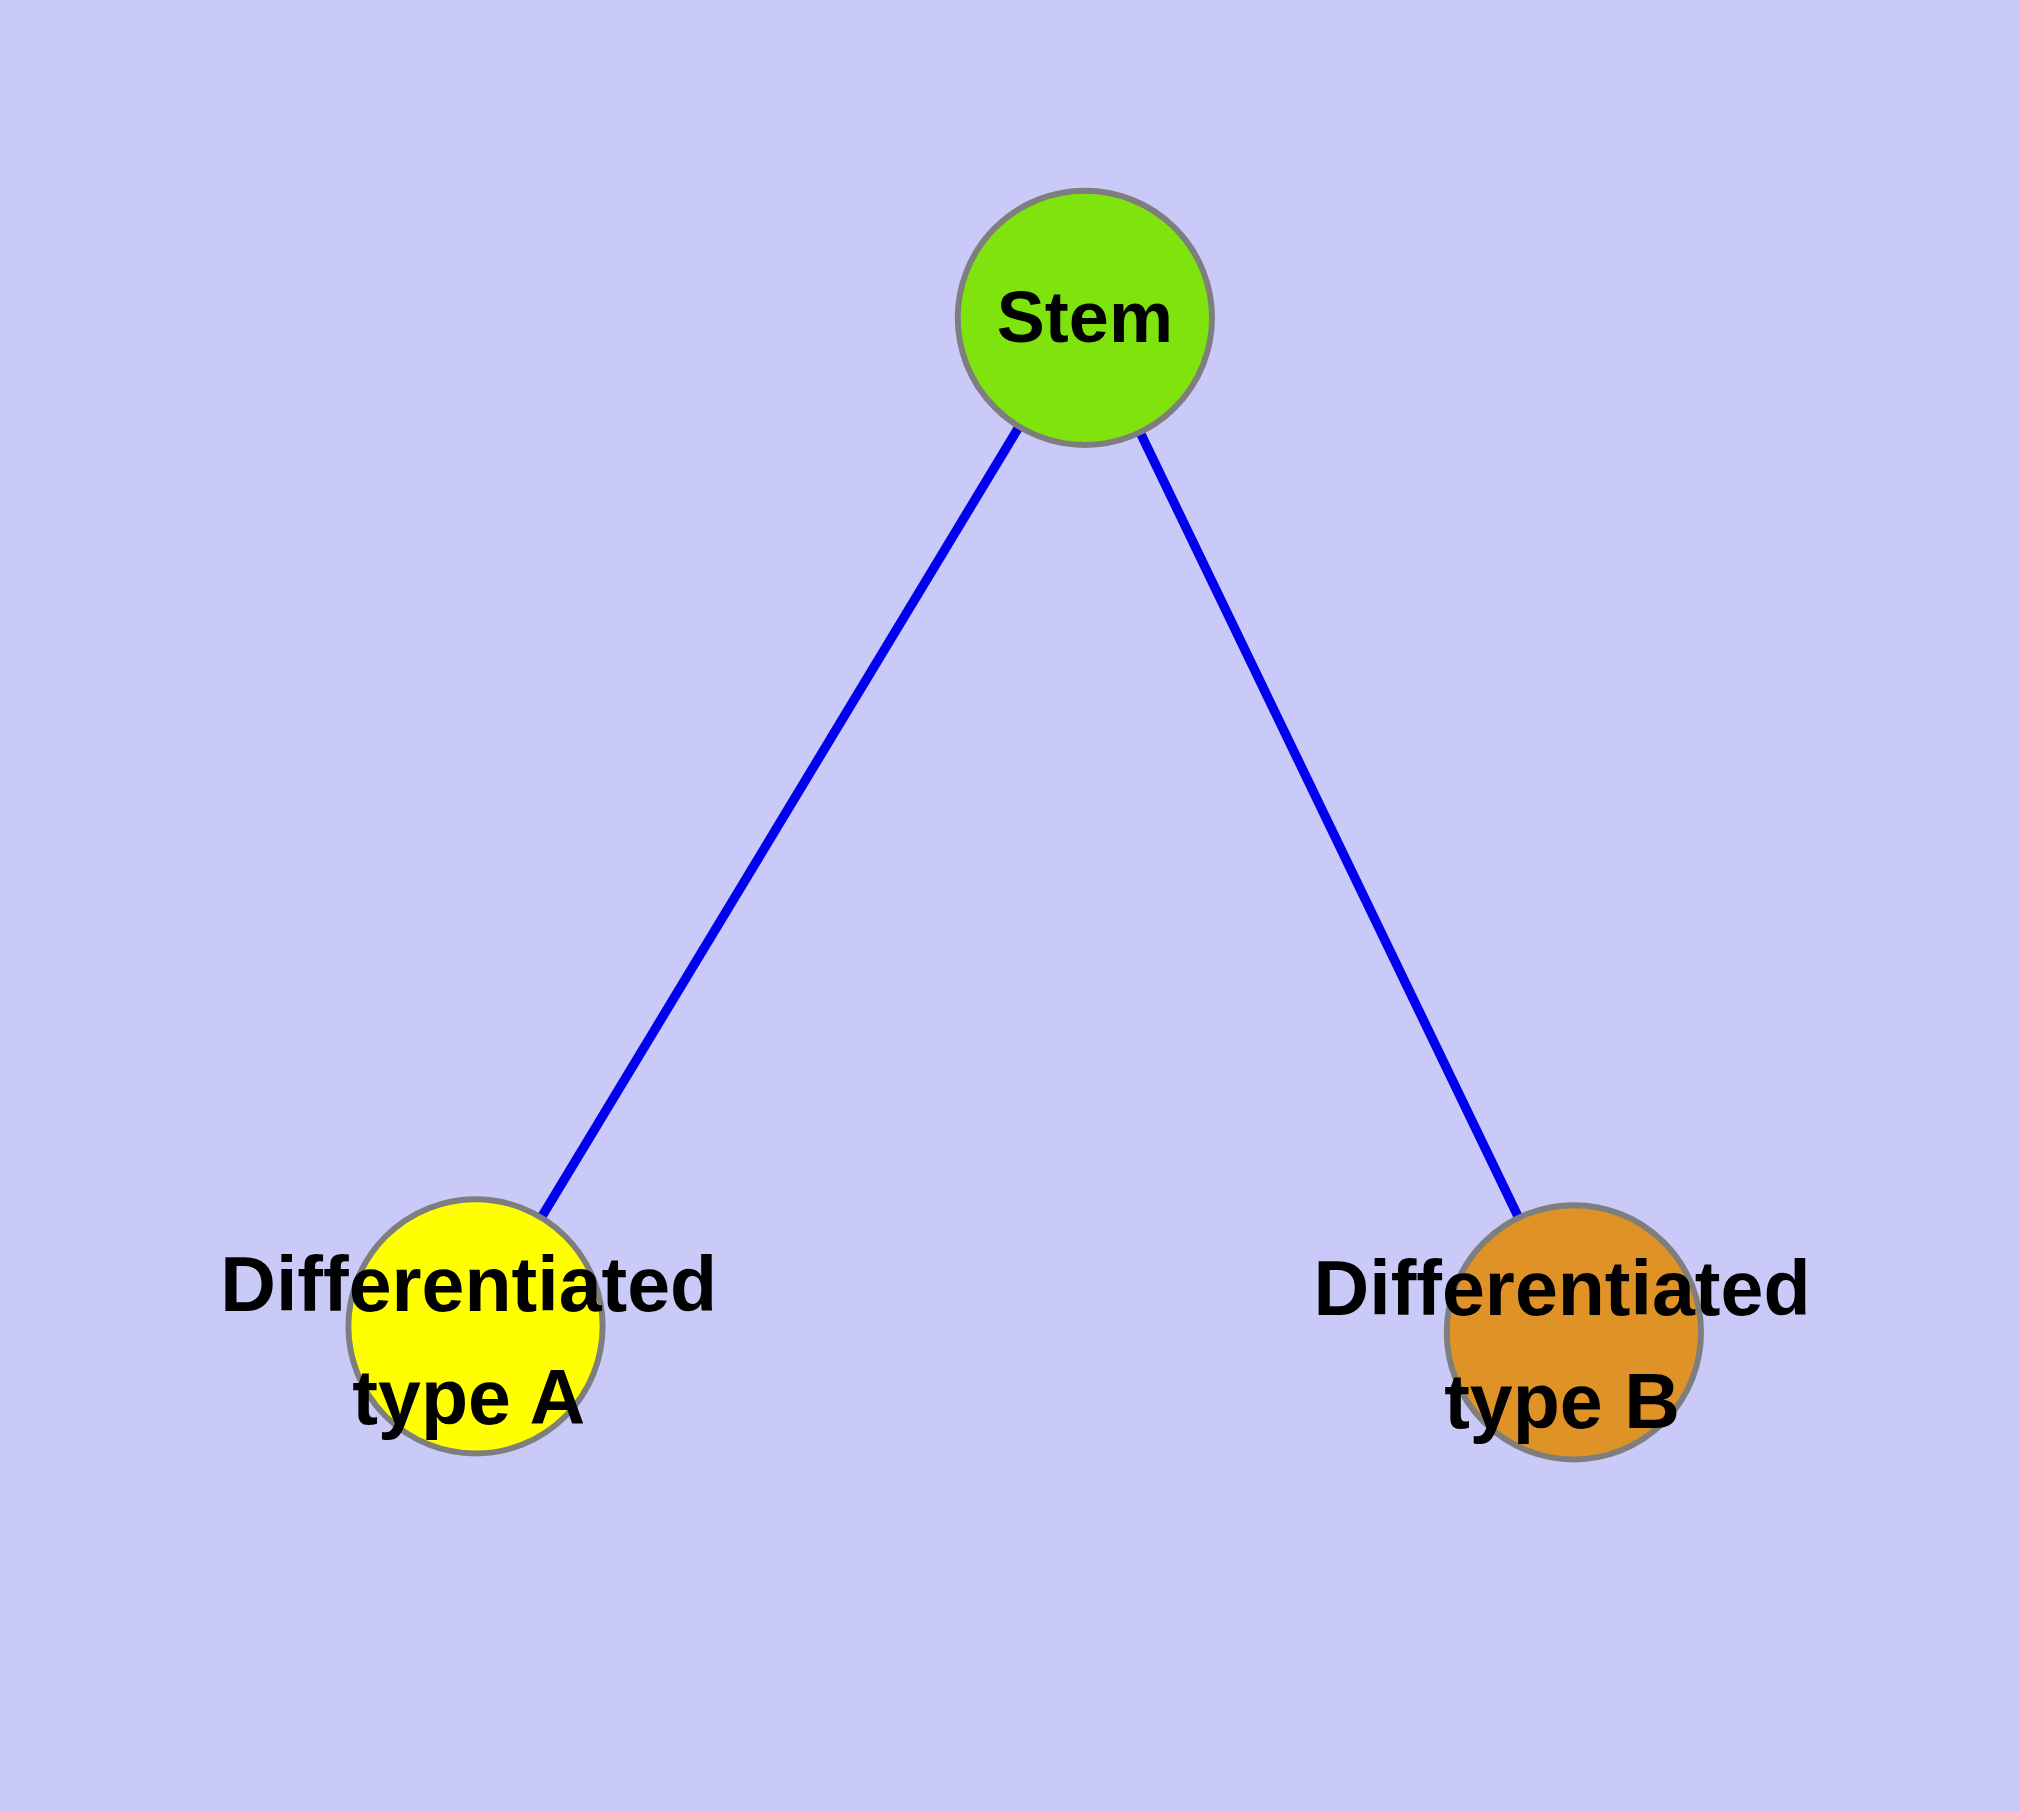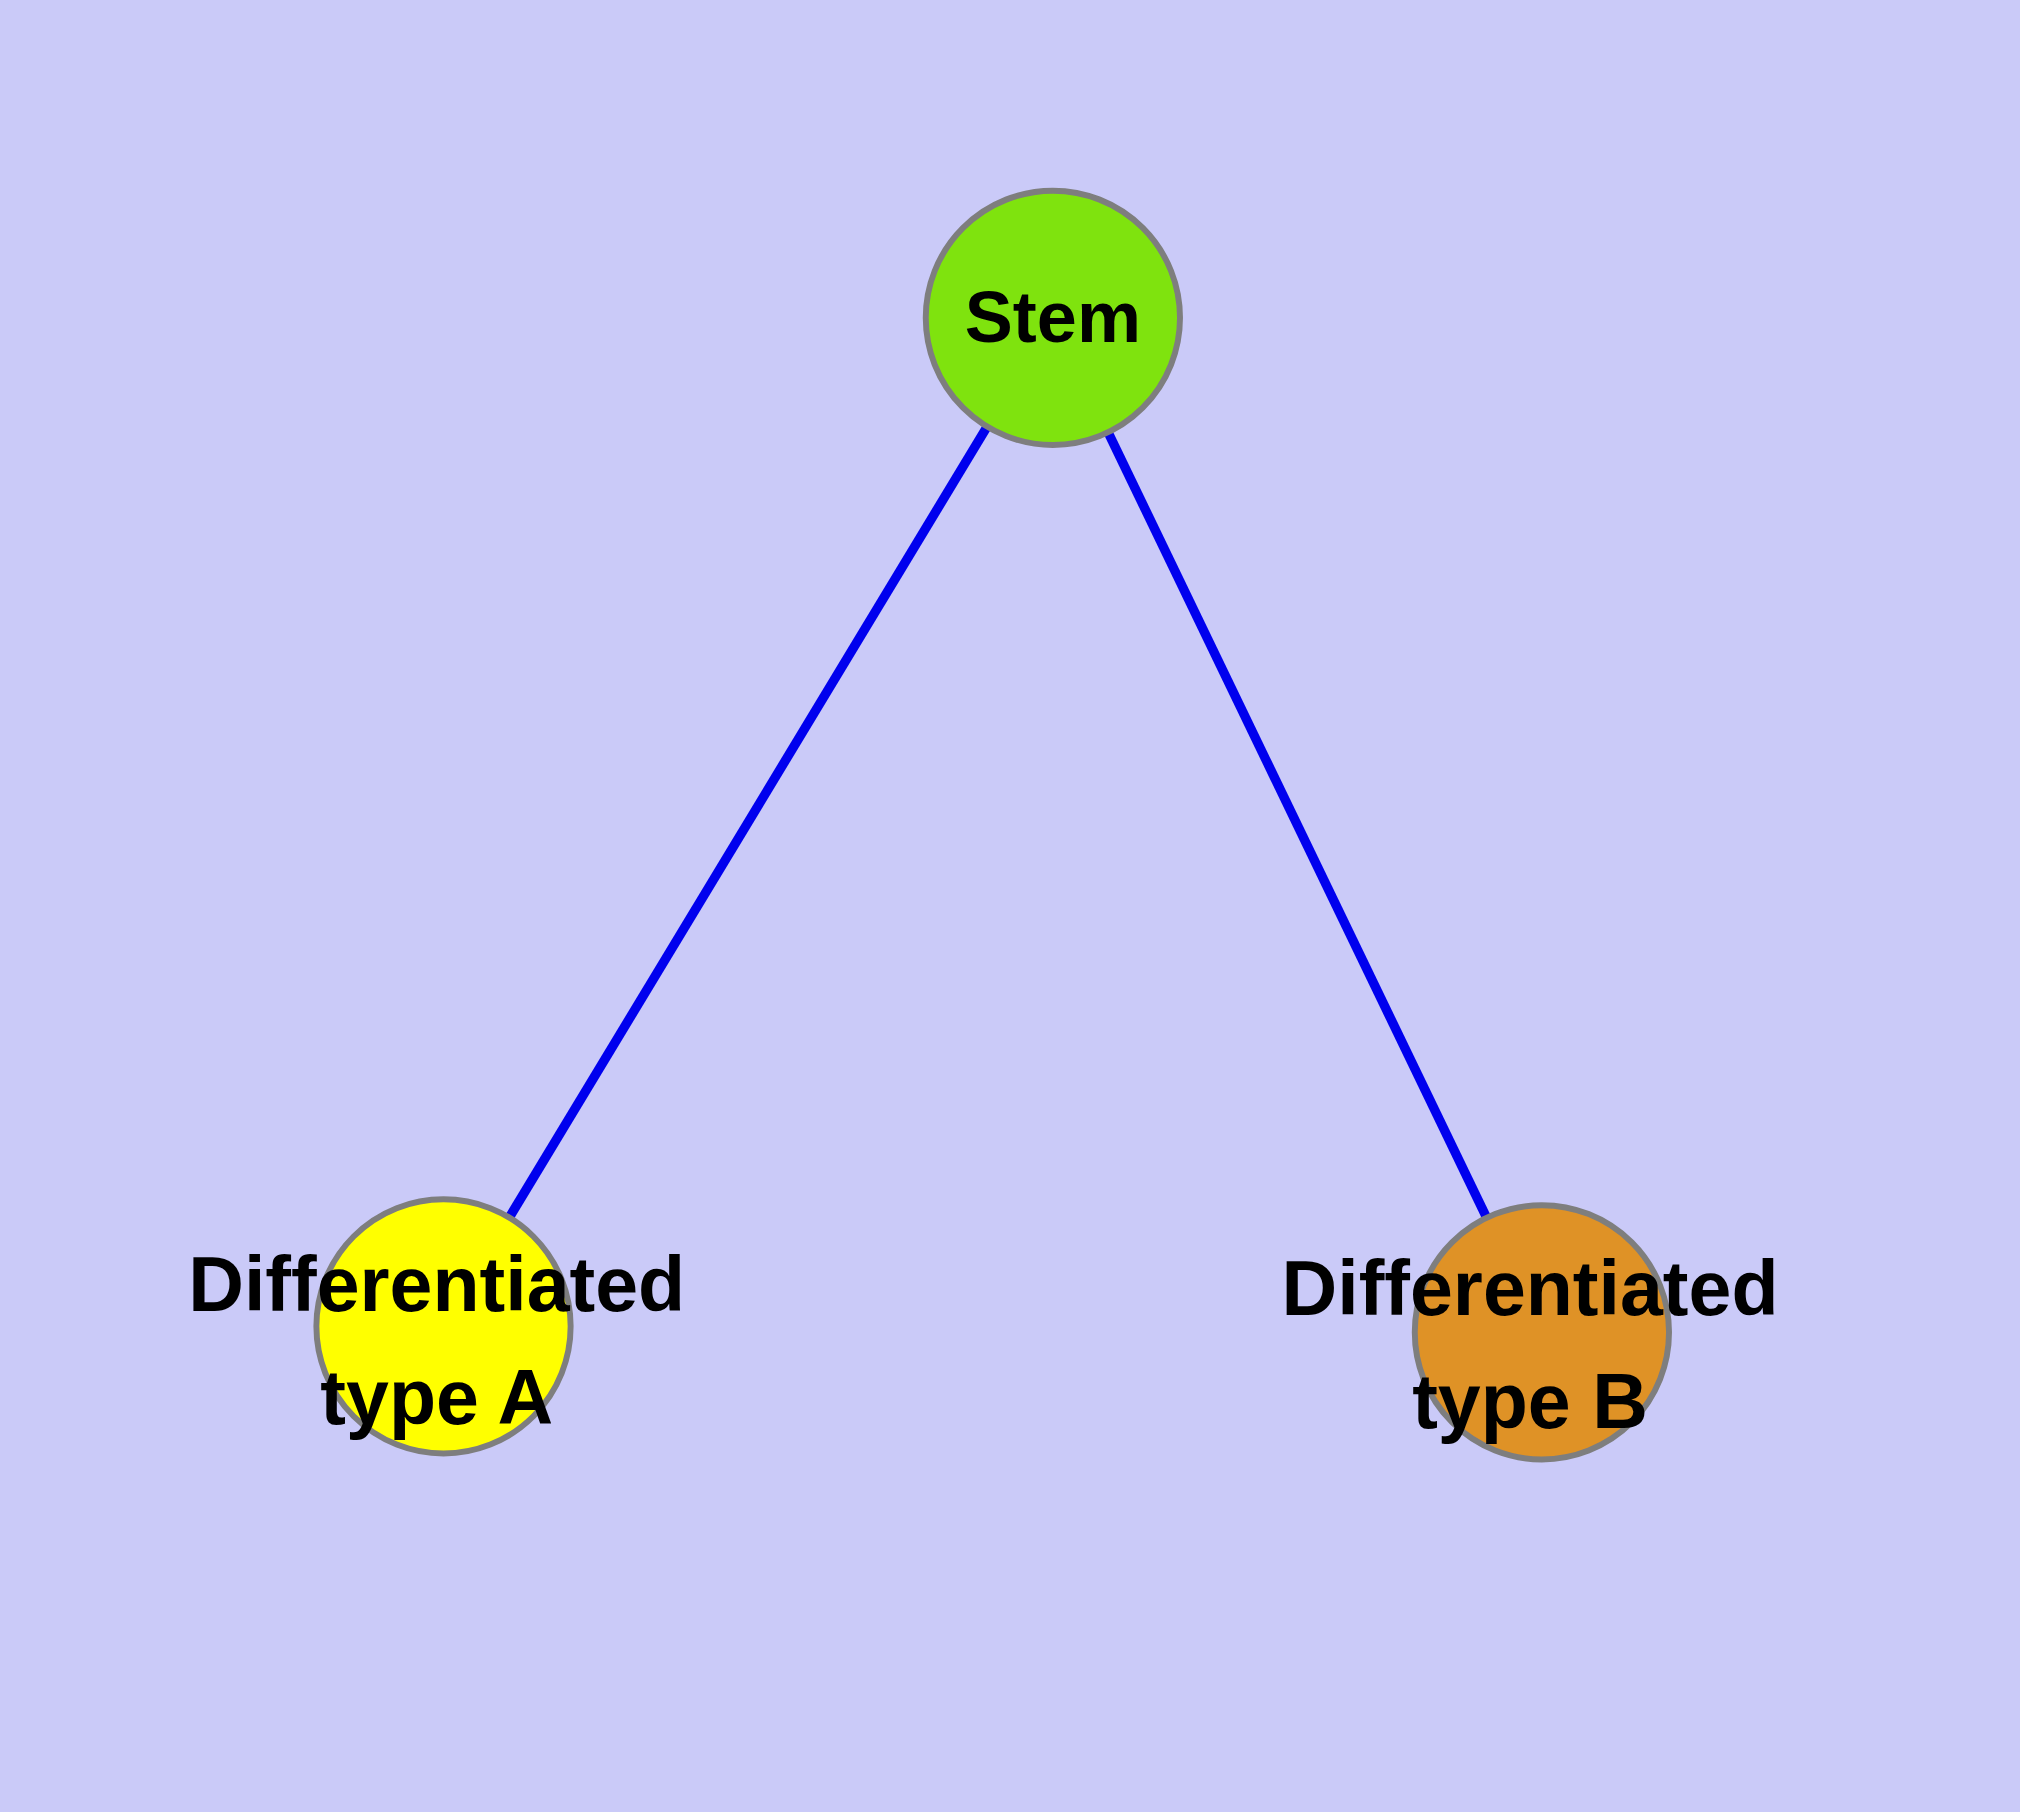--- a/index.html
+++ b/index.html
@@ -4,20 +4,21 @@
 <style>
   html, body {
     margin: 0;
     padding: 0;
     background: #CACAF8;
   }
   .canvas-wrap {
     width: 1777px;
     height: 1812px;
     overflow: hidden;
+    margin-left: 32px;
   }
   svg {
     display: block;
   }
   .node-label {
     font-family: "Liberation Sans", sans-serif;
     font-weight: bold;
   }
   .stem-label {
     font-size: 85px;

